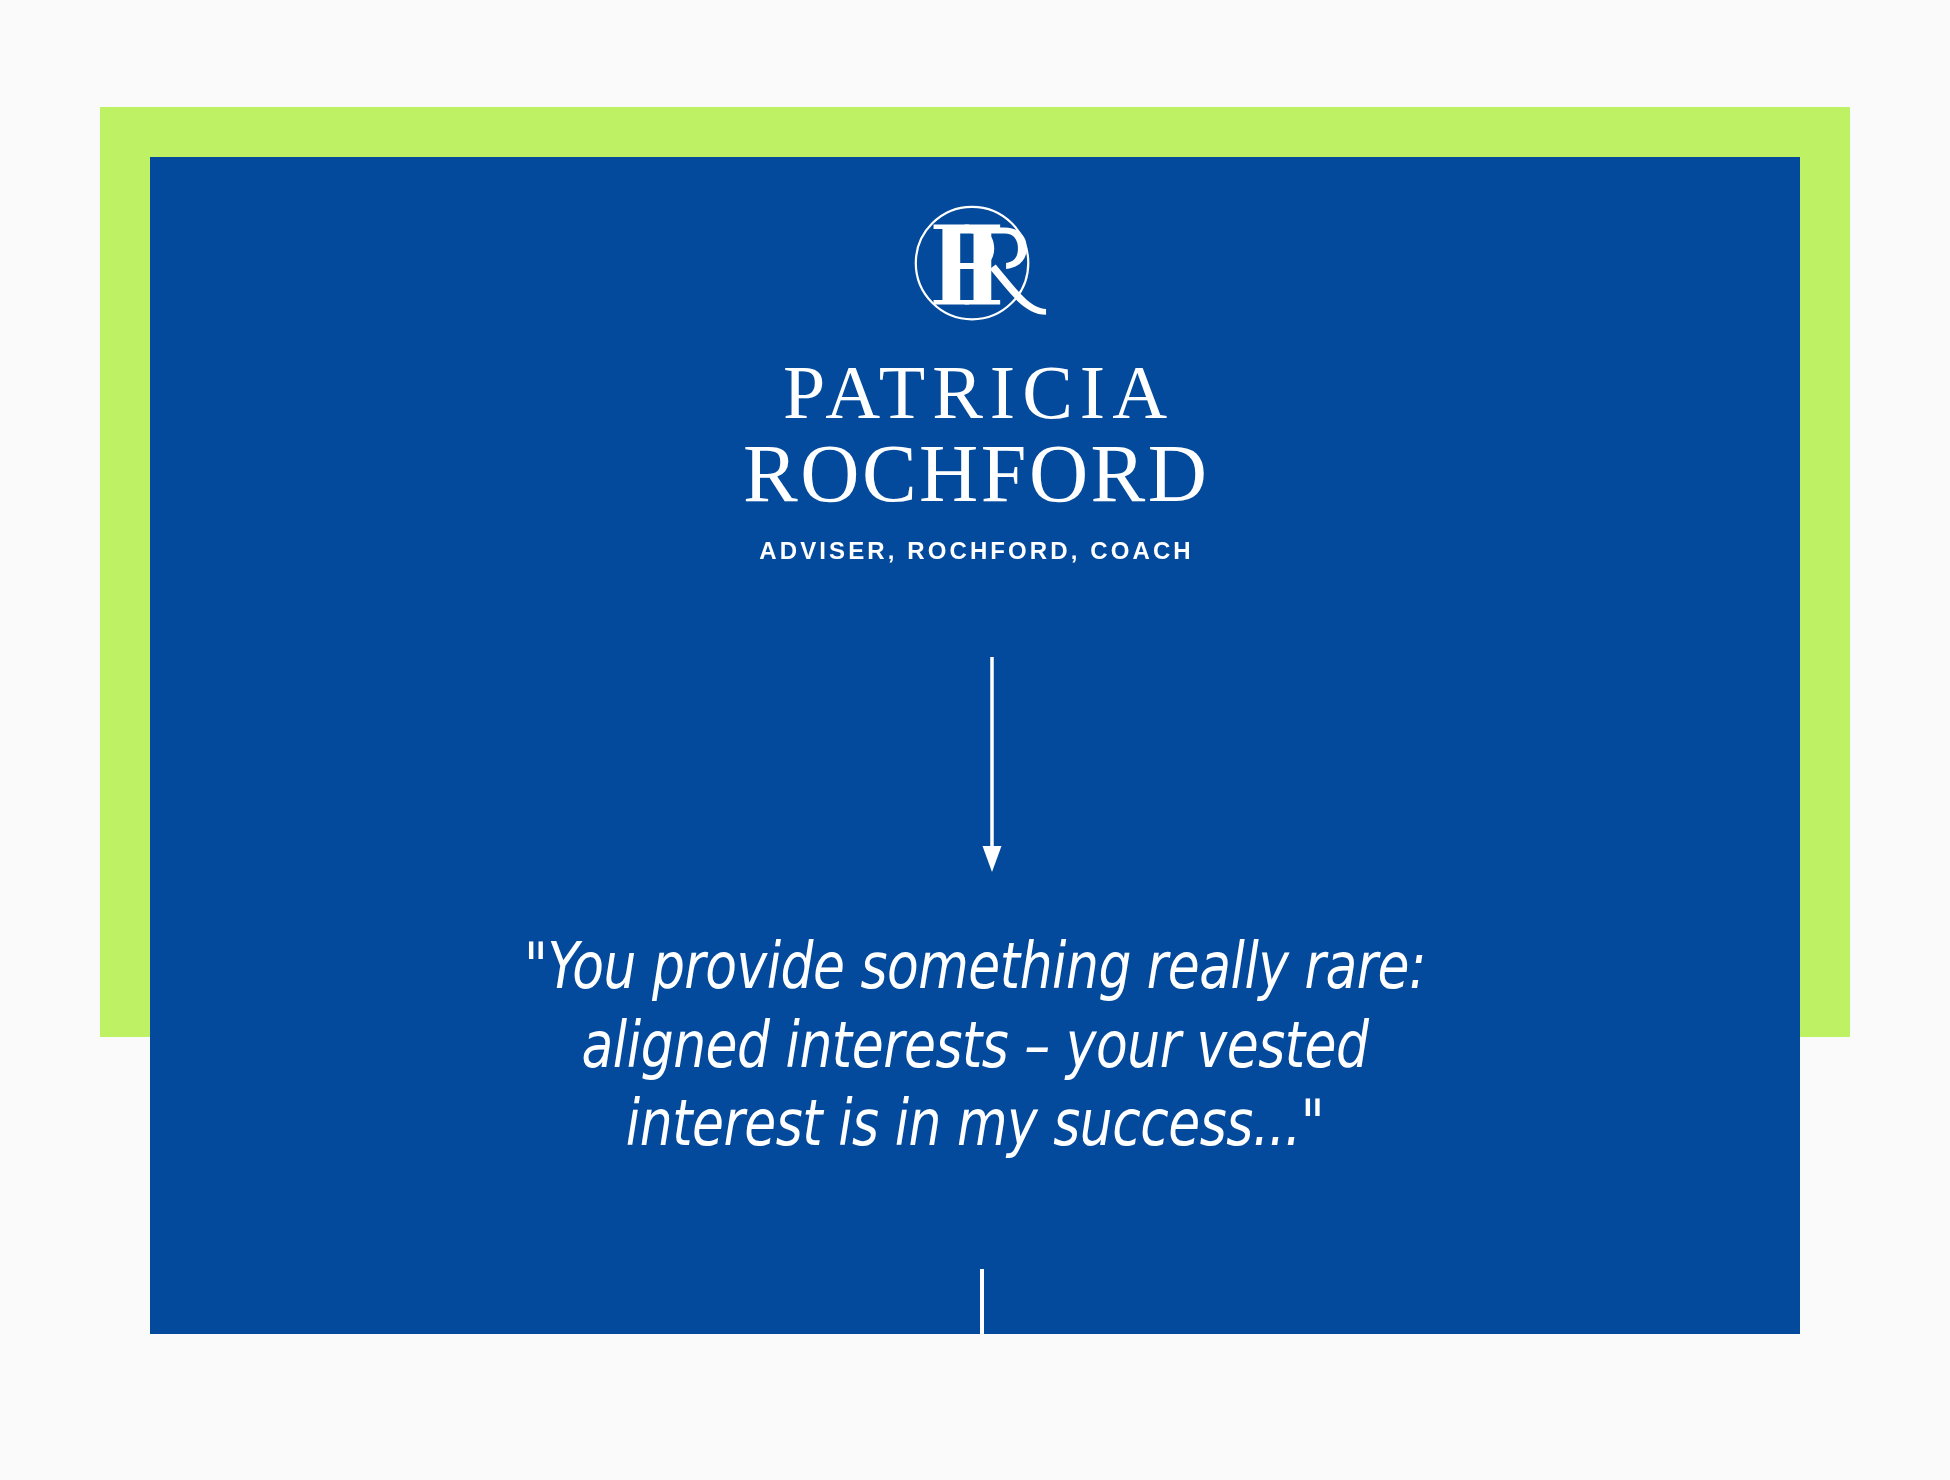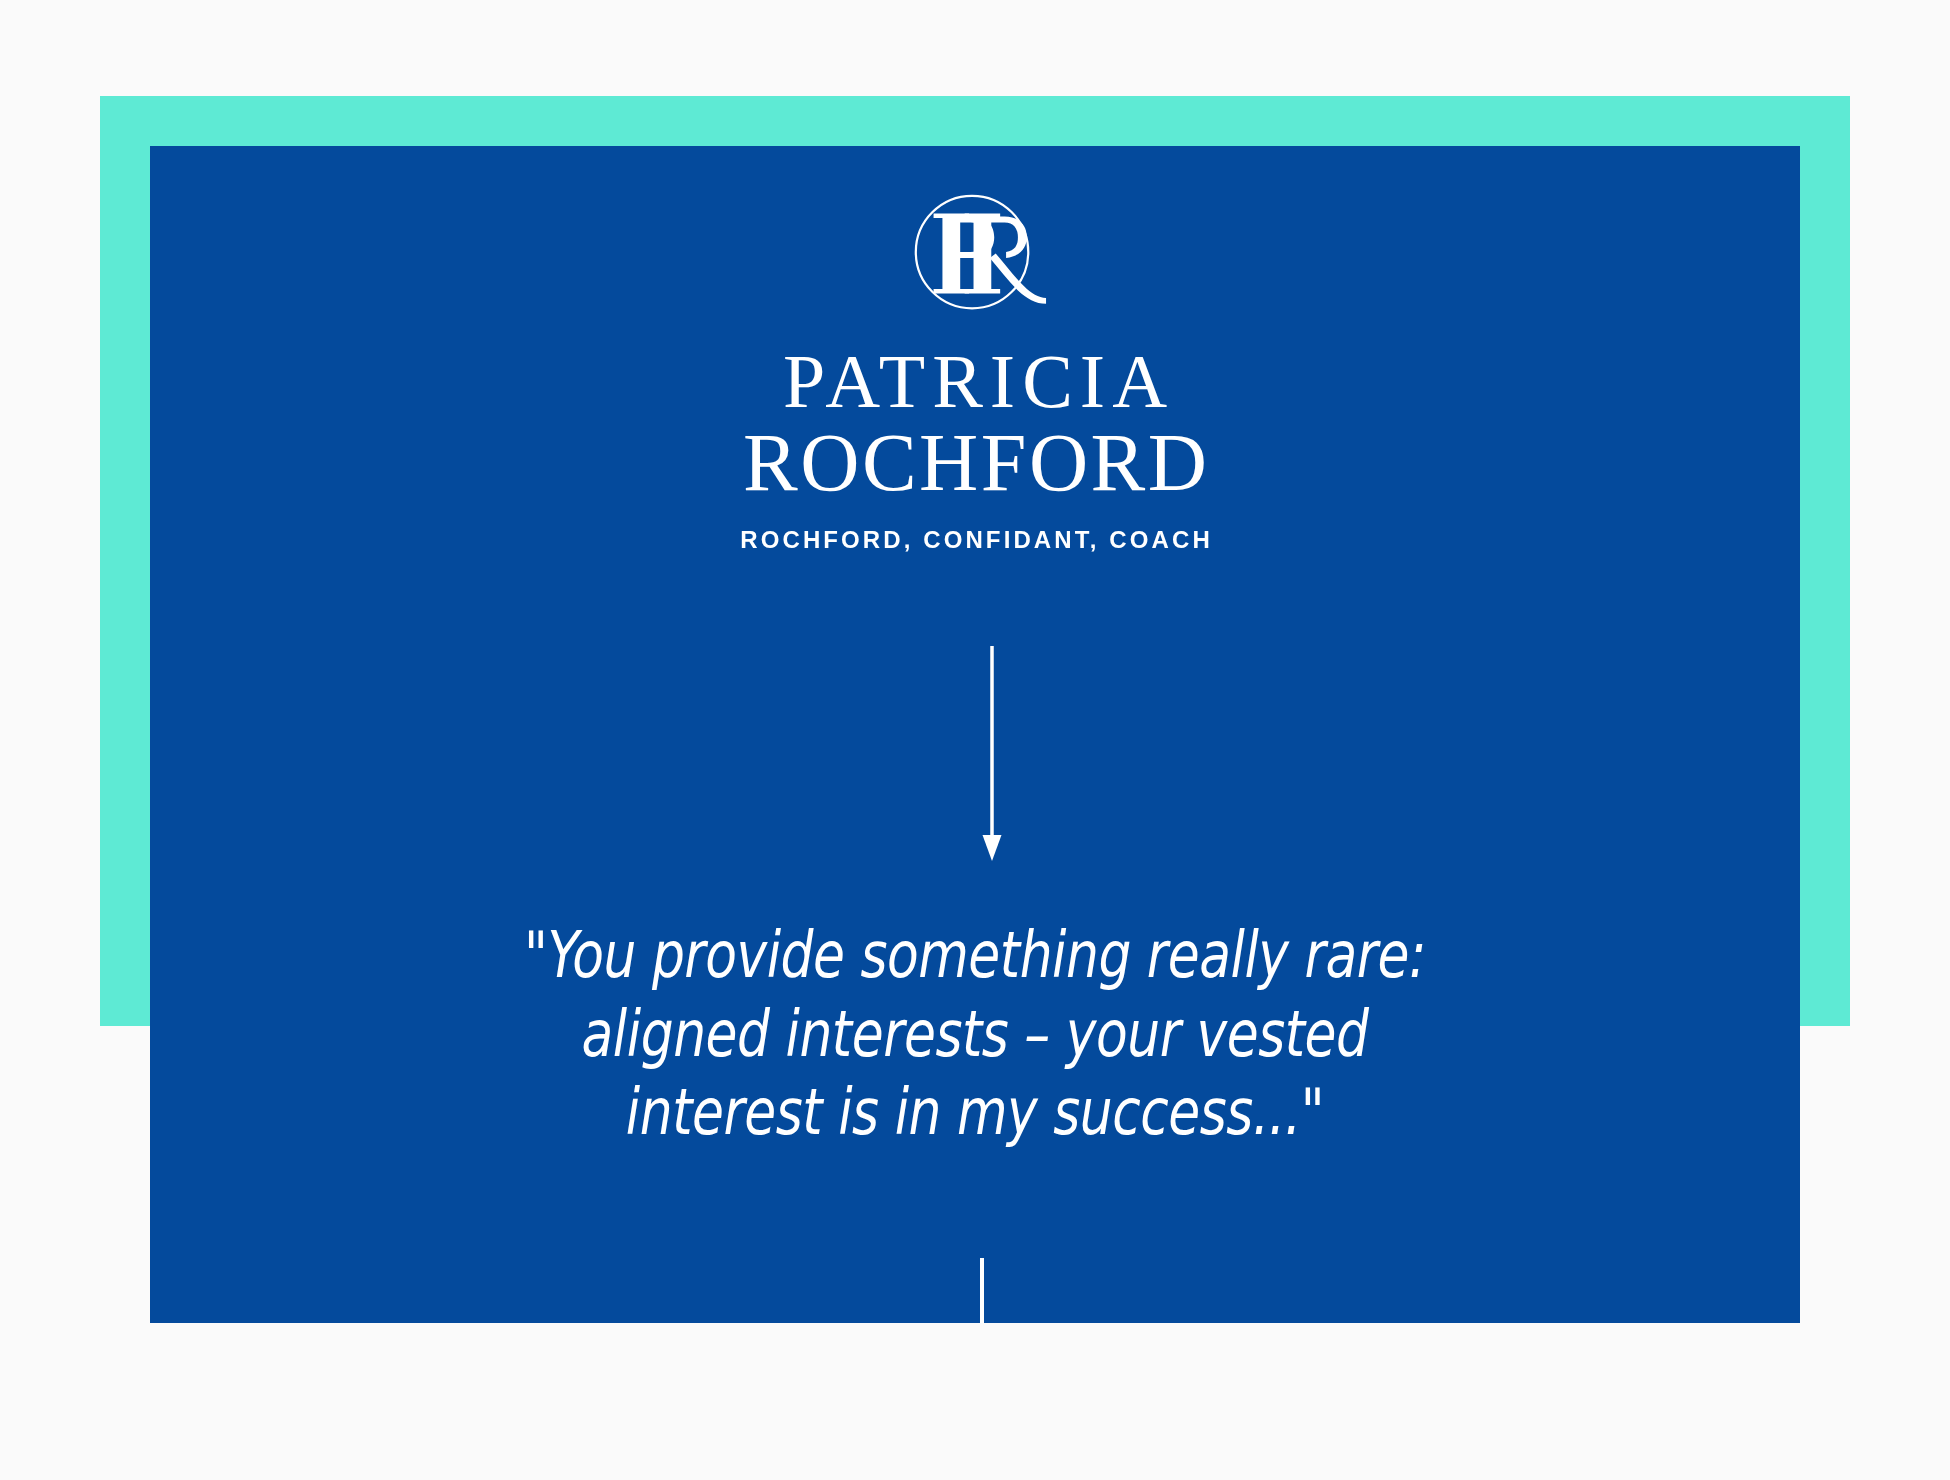--- a/index.html
+++ b/index.html
@@ -13,24 +13,24 @@
     background: #fafafa;
     font-family: "Liberation Sans", sans-serif;
     overflow: hidden;
     position: relative;
   }
 
   
   #slide-frame {
     position: absolute;
     left: 100px;
-    top: 96px;
+    top: 107px;
     width: 1750px;
     height: 930px;
-    background: #5eead4;
+    background: #bef264;
   }
 
   
   #slide-panel {
     position: absolute;
     left: 50px;
     top: 50px;
     width: 1650px;
     height: 1177px;
     background: #044a9c;
@@ -158,21 +158,21 @@
 
         <path d="M128 98 C140 112 152 128 166 142 C176 152 186 158 196 158
                  L196 166 C182 166 170 159 158 148 C144 134 132 118 120 104 Z" fill="#ffffff"></path>
       </svg>
 
       <div id="wordmark">
         <div class="wordmark-line" id="wordmark-first">PATRICIA</div>
         <div class="wordmark-line" id="wordmark-last">ROCHFORD</div>
       </div>
 
-      <div id="tagline">ROCHFORD, CONFIDANT, COACH</div>
+      <div id="tagline">ADVISER, ROCHFORD, COACH</div>
     </div>
 
     <svg id="arrow-divider" viewBox="0 0 22 215">
       <line x1="11" y1="0" x2="11" y2="190" stroke="#ffffff" stroke-width="3.5"></line>
       <polygon points="11,215 1.5,189 20.5,189" fill="#ffffff"></polygon>
     </svg>
 
     <div id="quote-block">
       <span class="quote-line">"You provide something really rare:</span>
       <span class="quote-line">aligned interests – your vested</span>

